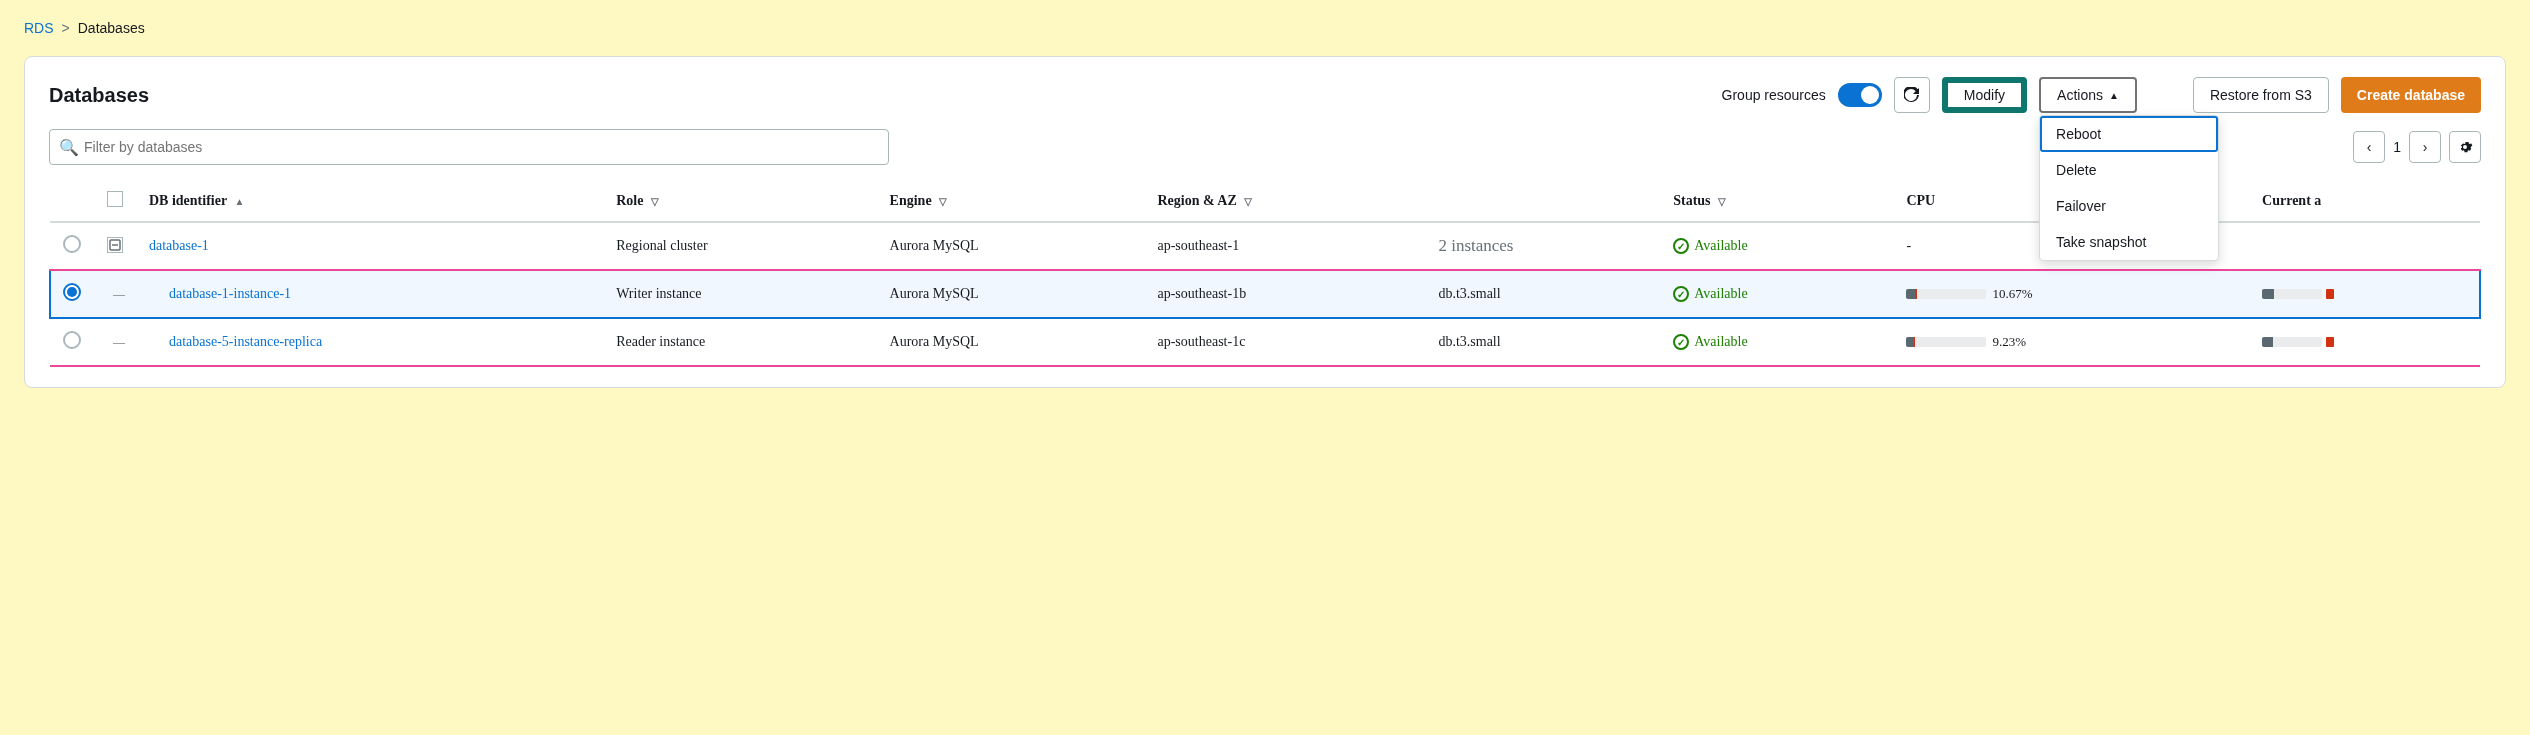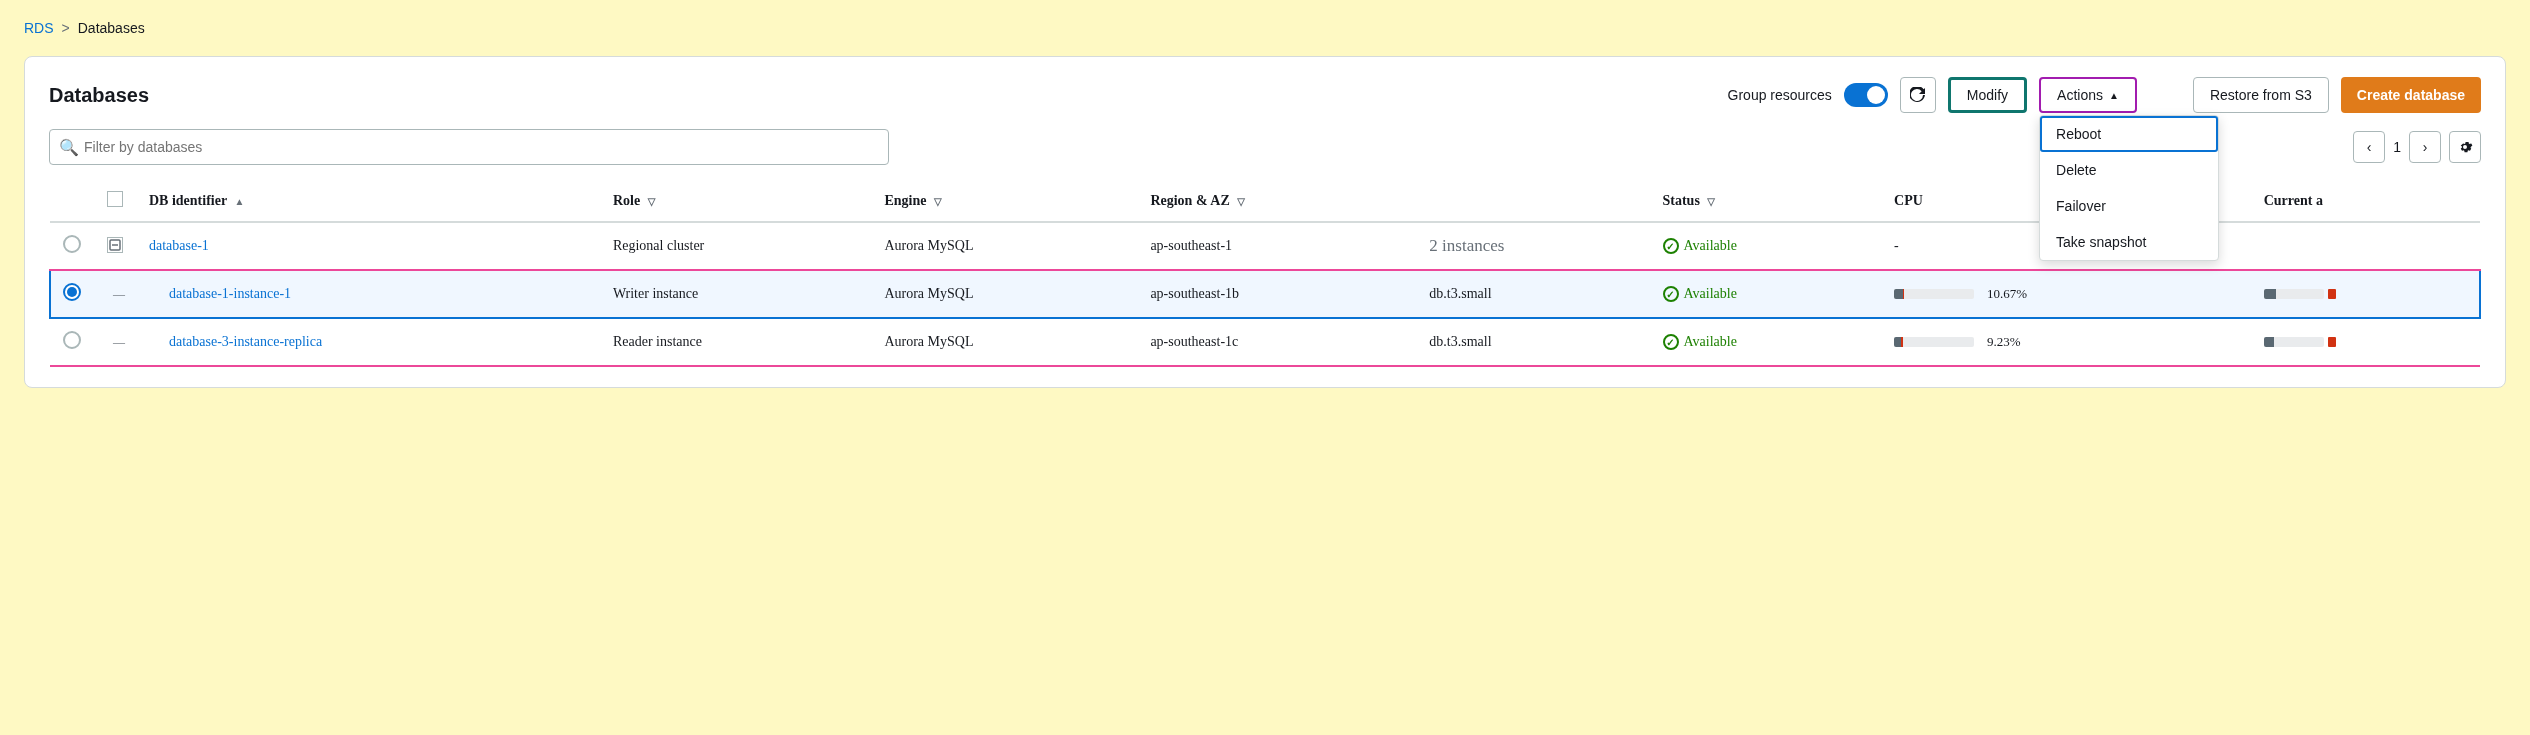--- a/index.html
+++ b/index.html
@@ -96,26 +96,26 @@
       border: 1px solid #aab7b8;
       background: #fff;
       cursor: pointer;
       display: flex;
       align-items: center;
       justify-content: center;
       font-size: 16px;
     }
     .btn-default {
       background: #fff;
-      border: 3px solid #0f766e;
+      border: 6px solid #0f766e;
       color: #16191f;
     }
     .btn-actions {
       background: #fff;
-      border: 2px solid #a21caf;
+      border: 2px solid #737373;
       color: #16191f;
       position: relative;
       justify-content: space-between;
     }
     .btn-restore {
       background: #fff;
       border: 1px solid #aab7b8;
       color: #16191f;
       margin-left: 44px;
     }
@@ -295,21 +295,20 @@
       height: 100%;
       background: #5a6872;
     }
     .cpu-bar-red {
       height: 100%;
       background: #d13212;
     }
     .cpu-pct {
       font-size: 13px;
       color: #16191f;
-      margin-left: 7px;
     }
     .tree-indent {
       padding-left: 32px;
     }
     
     .actions-wrapper {
       position: relative;
     }
     .dropdown-menu {
       position: absolute;
@@ -503,21 +502,21 @@
         </tr>
 
         <tr>
           <td class="radio-cell">
             <span class="radio-btn"></span>
           </td>
           <td class="checkbox-cell">
             <span style="color:#687078;font-size:12px;padding-left:8px;">—</span>
           </td>
           <td class="tree-indent">
-            <a class="db-link">database-3-instance-replica</a>
+            <a class="db-link">database-5-instance-replica</a>
           </td>
           <td>Reader instance</td>
           <td>Aurora MySQL</td>
           <td>ap-southeast-1c</td>
           <td>db.t3.small</td>
           <td>
             <span class="status-available">
               <span class="status-icon">✓</span>
               <span>Available</span>
             </span>

